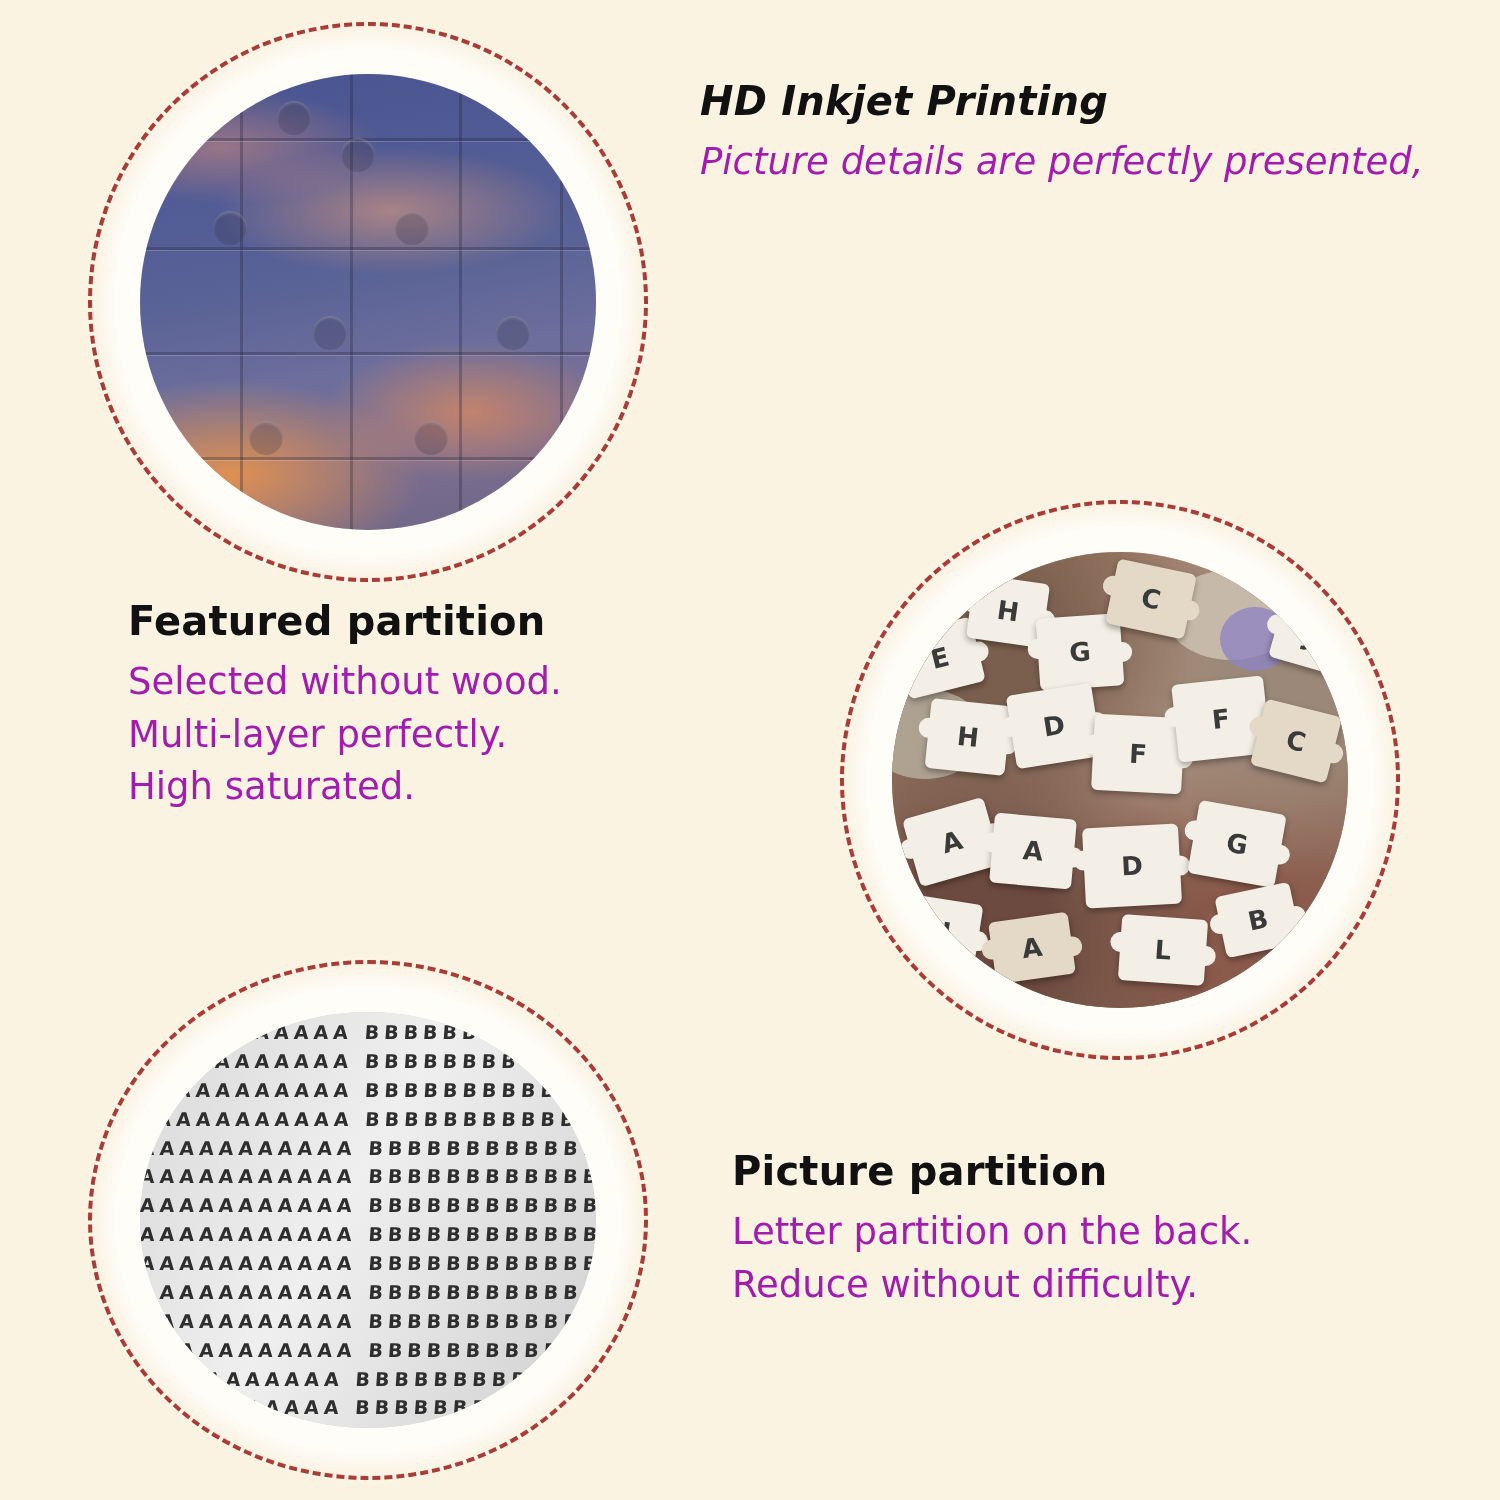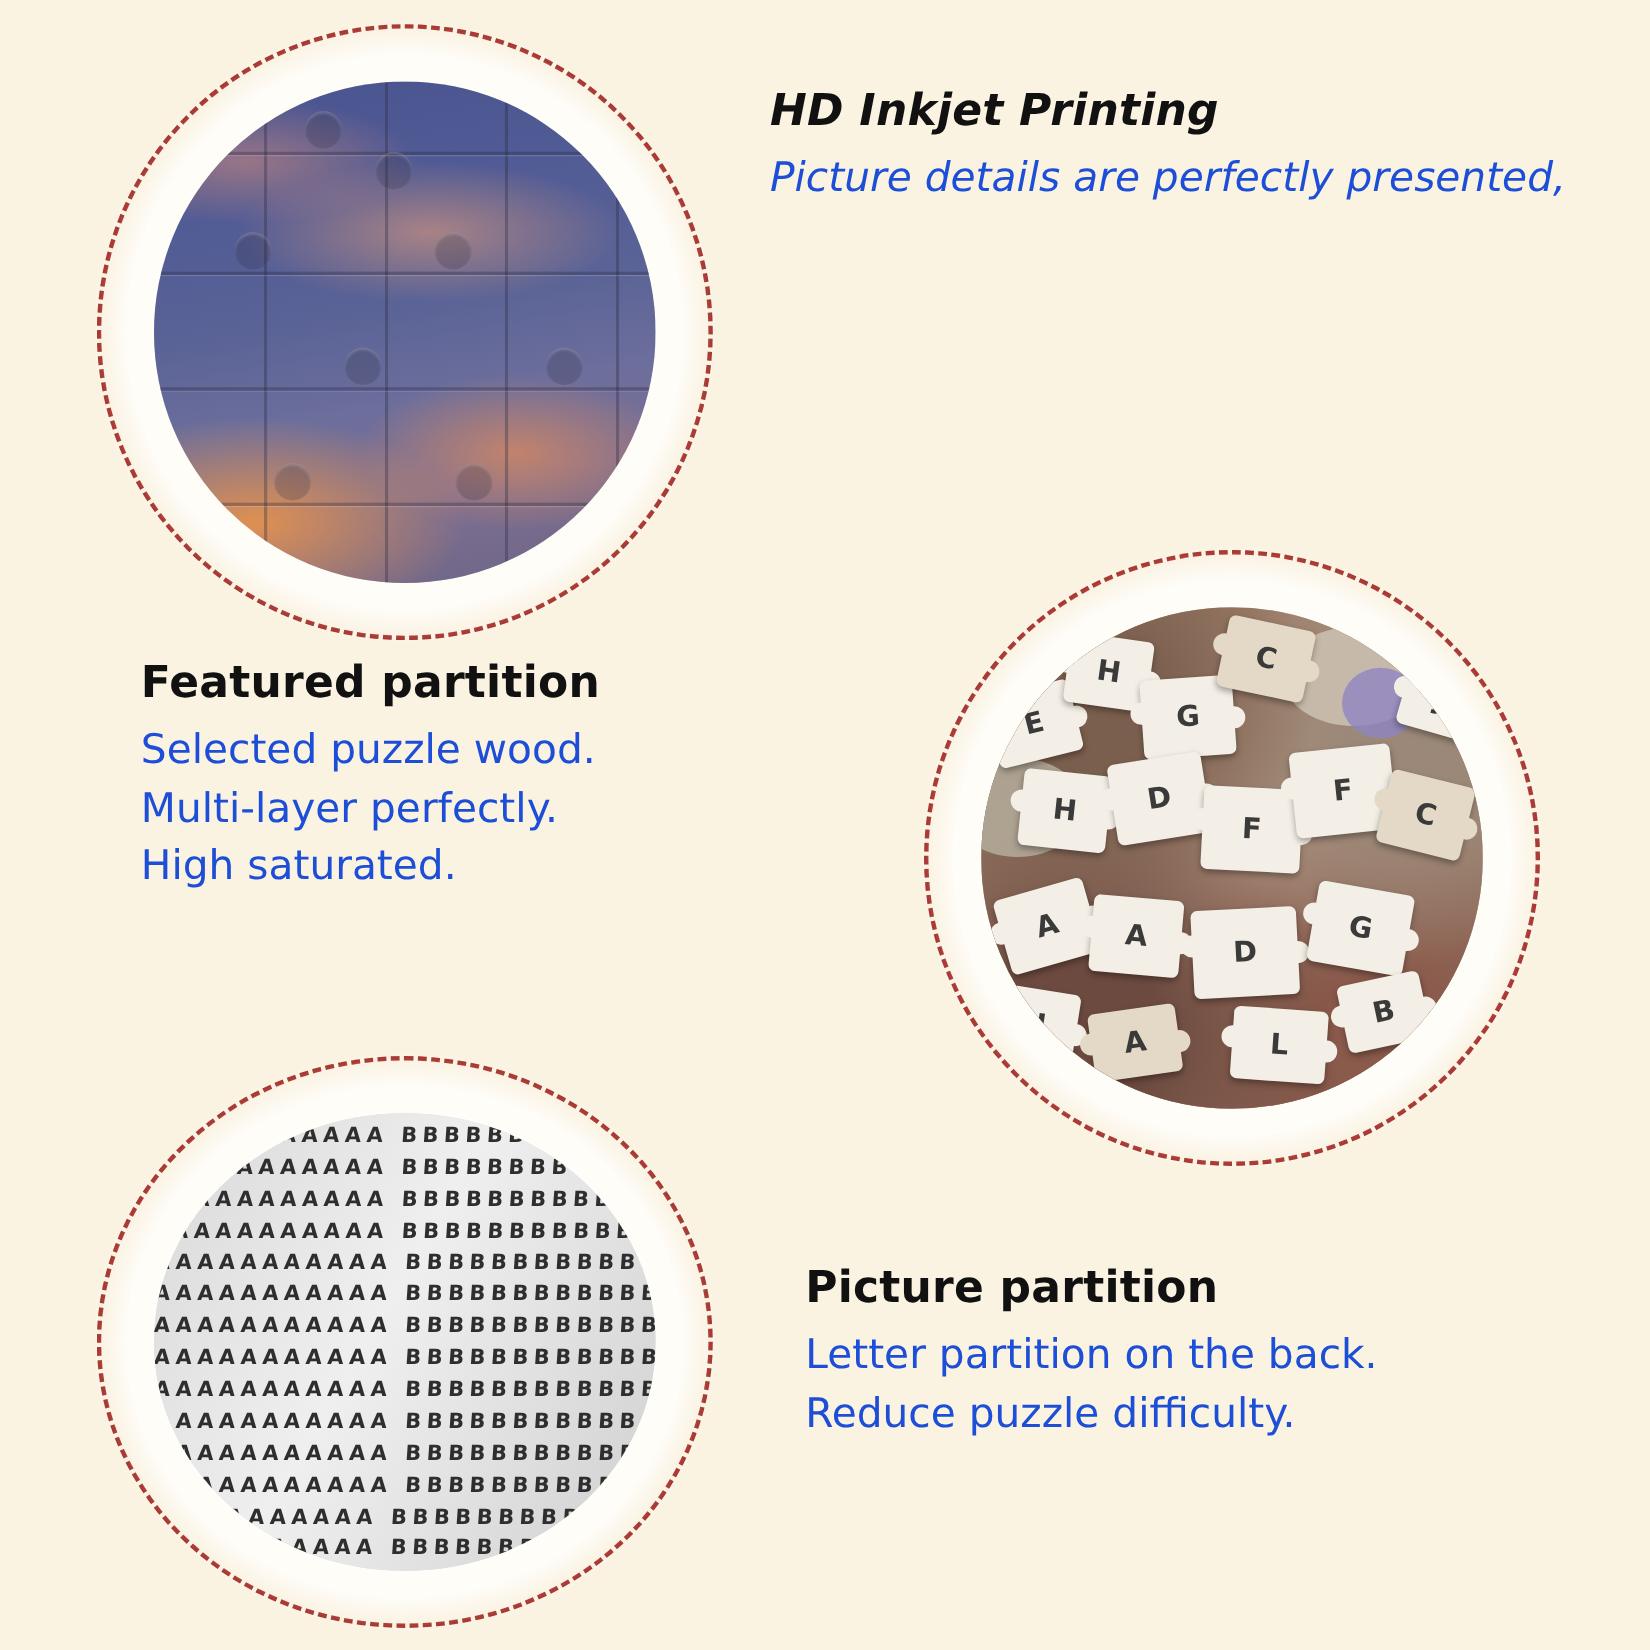--- a/index.html
+++ b/index.html
@@ -150,21 +150,21 @@
     font-family: "DejaVu Sans", sans-serif;
     font-weight: 700;
     font-size: 40px;
     color: #111;
     margin: 0 0 12px 0;
     letter-spacing: .2px;
   }
   .tb-line {
     font-family: "DejaVu Sans", sans-serif;
     font-size: 37px;
-    color: #1d4ed8;
+    color: #a21caf;
     line-height: 1.42;
     white-space: nowrap;
   }
 
   #text-hd { left: 700px; top: 78px; font-style: italic; }
   #text-materials { left: 128px; top: 598px; }
   #text-letter { left: 732px; top: 1148px; }
 </style>
 </head>
 <body>
@@ -226,21 +226,21 @@
       <div class="pc" style="left:2%;top:76%;width:78px;height:64px;transform:rotate(9deg)">H</div>
       <div class="pc dark" style="left:22%;top:80%;width:80px;height:62px;transform:rotate(-8deg)">A</div>
       <div class="pc" style="left:50%;top:80%;width:86px;height:66px;transform:rotate(4deg)">L</div>
       <div class="pc" style="left:72%;top:74%;width:76px;height:62px;transform:rotate(-12deg)">B</div>
       <div class="pc" style="left:84%;top:12%;width:70px;height:60px;transform:rotate(16deg)">J</div>
     </div>
   </div>
 
   <div class="textblock" id="text-materials">
     <div class="tb-title">Featured partition</div>
-    <div class="tb-line">Selected puzzle wood.</div>
+    <div class="tb-line">Selected without wood.</div>
     <div class="tb-line">Multi-layer perfectly.</div>
     <div class="tb-line">High saturated.</div>
   </div>
 
   <div class="callout" id="callout-letters">
     <div class="halo"></div>
     <div class="photo">
       <div class="letters-bg"></div>
       <div class="letters-rows">
         <div class="lrow">AAAAA BBBBBB</div>
@@ -257,16 +257,16 @@
         <div class="lrow">AAAAAAAAAAA BBBBBBBBBBBBB</div>
         <div class="lrow">AAAAAAAAAA BBBBBBBBBBBB</div>
         <div class="lrow">AAAAAAAA BBBBBBBBBB</div>
       </div>
     </div>
   </div>
 
   <div class="textblock" id="text-letter">
     <div class="tb-title">Picture partition</div>
     <div class="tb-line">Letter partition on the back.</div>
-    <div class="tb-line">Reduce puzzle difficulty.</div>
+    <div class="tb-line">Reduce without difficulty.</div>
   </div>
 
 </div>
 
 </body></html>

